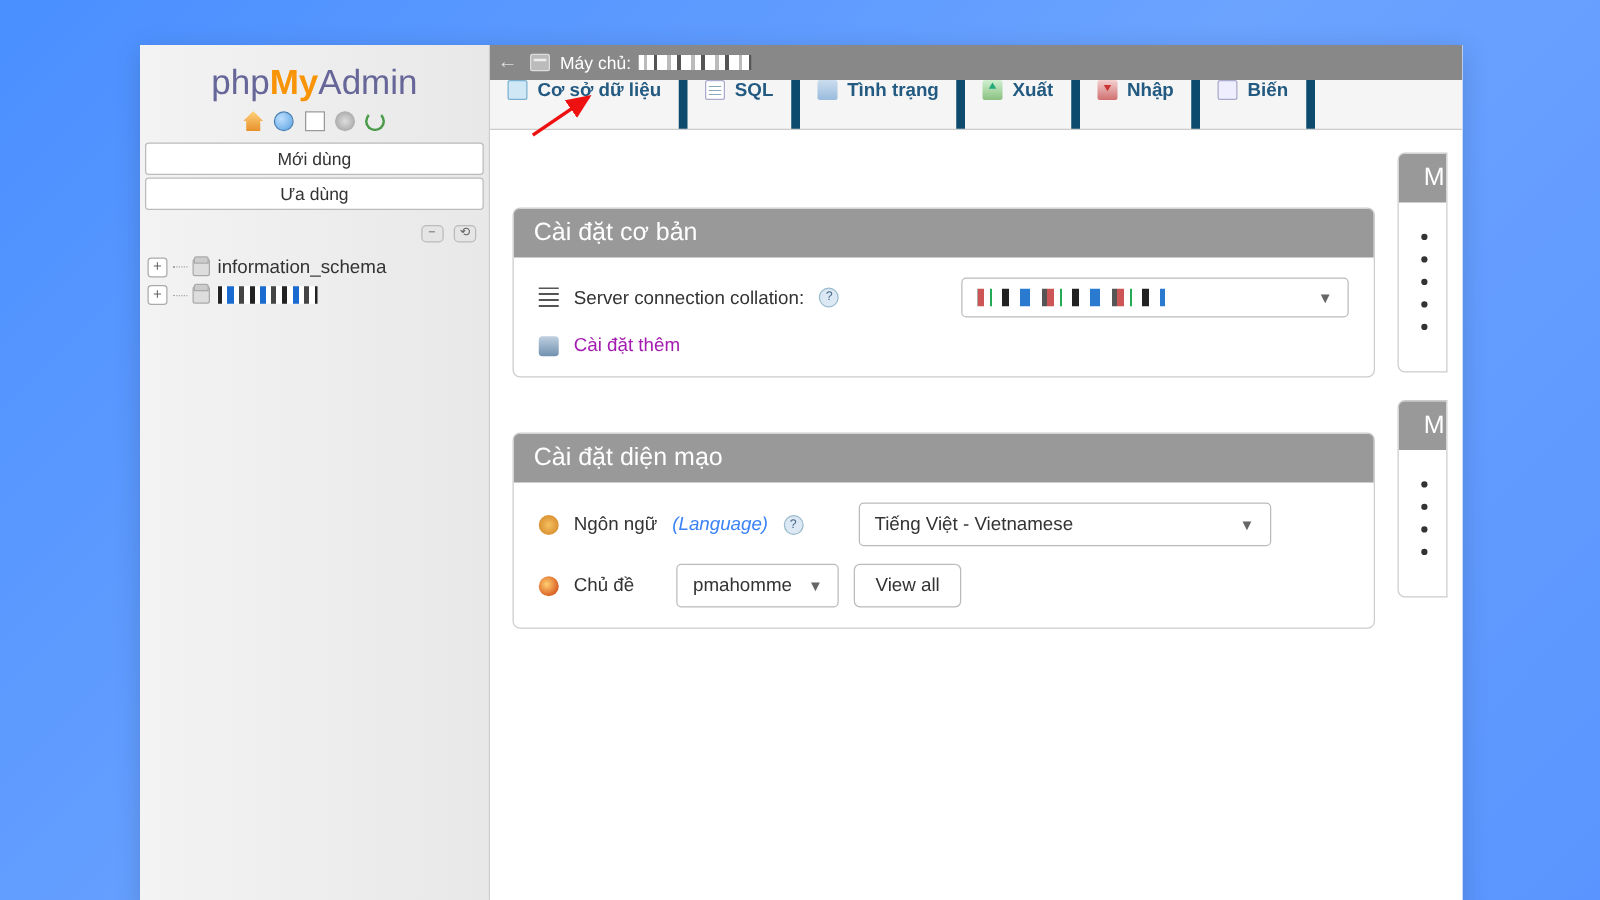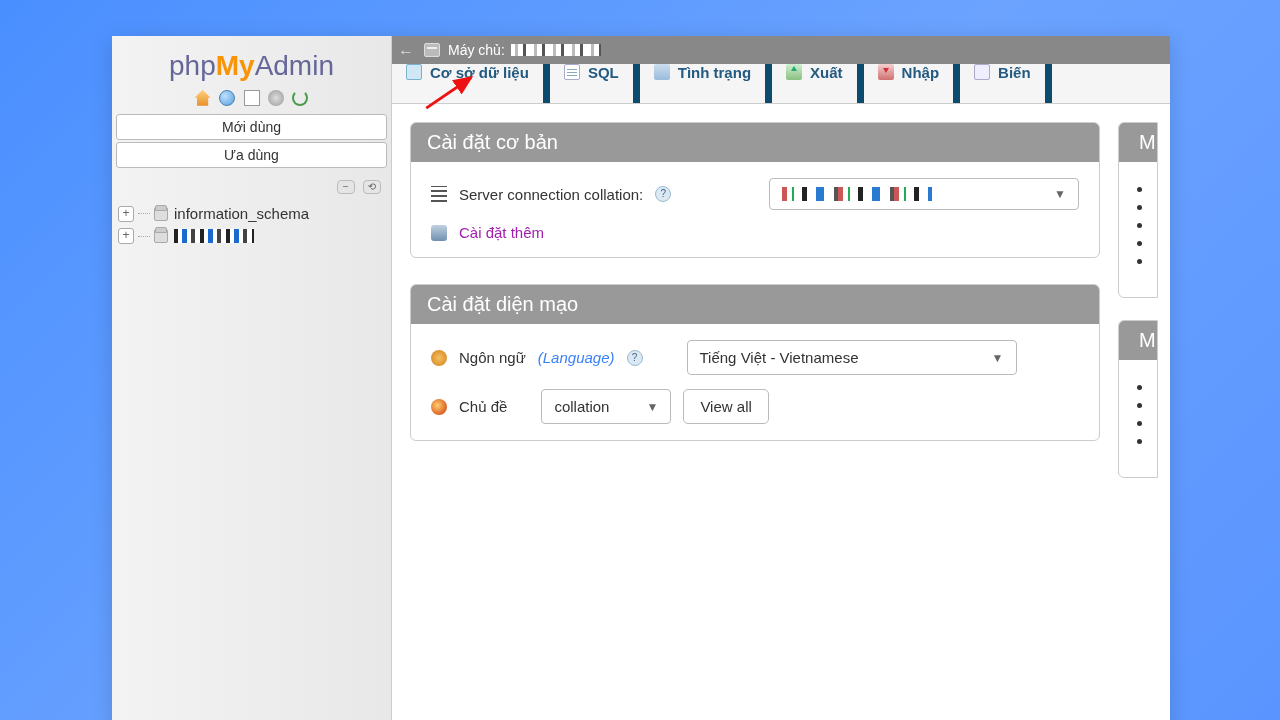--- a/index.html
+++ b/index.html
@@ -187,20 +187,21 @@
     display:flex;
     gap:18px;
     overflow:hidden;
   }
   .col-left { flex:1; max-width:690px;}
   .panel {
     border:1px solid #ccc;
     border-radius:6px;
     margin-bottom:26px;
     overflow:hidden;
+    margin-top:44px;
   }
   .panel-h {
     background:#999;
     color:#fff;
     font-size:20px;
     padding:8px 16px;
   }
   .panel-b {
     padding:16px 20px;
     font-size:15px;
@@ -364,21 +365,21 @@
               <div class="select select-wider">
                 <span>Tiếng Việt - Vietnamese</span>
                 <span class="chev">▼</span>
               </div>
             </div>
             <div class="frow">
               <span class="small-ico ico-theme"></span>
               <span>Chủ đề</span>
               <div style="width:10px"></div>
               <div class="select">
-                <span>collation</span>
+                <span>pmahomme</span>
                 <span class="chev">▼</span>
               </div>
               <button class="btn">View all</button>
             </div>
           </div>
         </div>
 
       </div>
 
       <div class="col-right">

